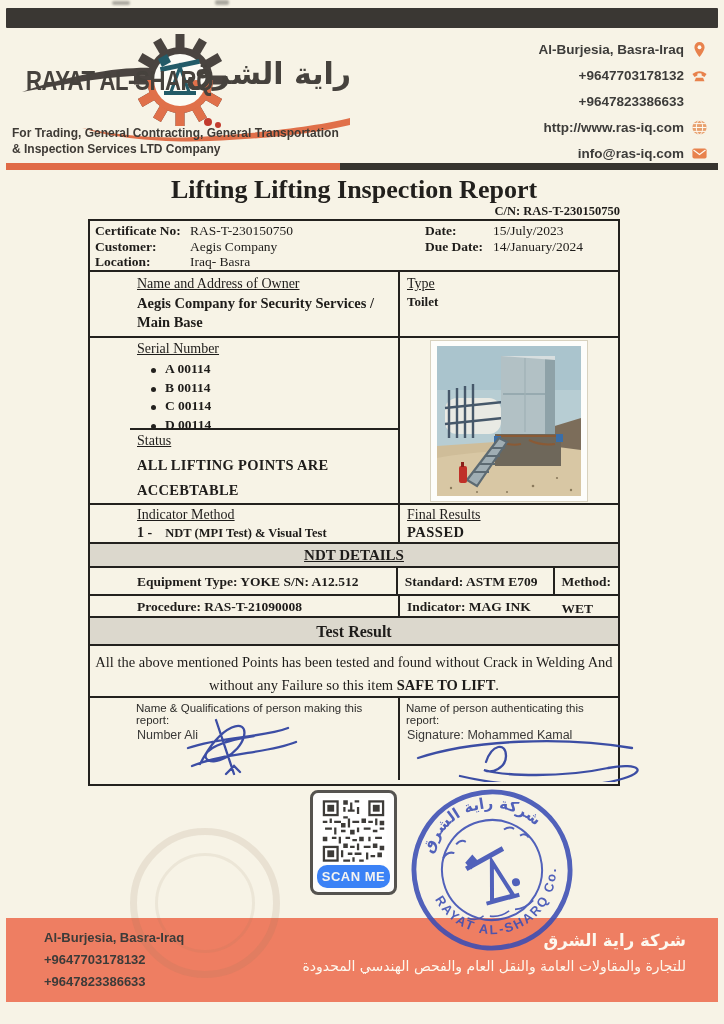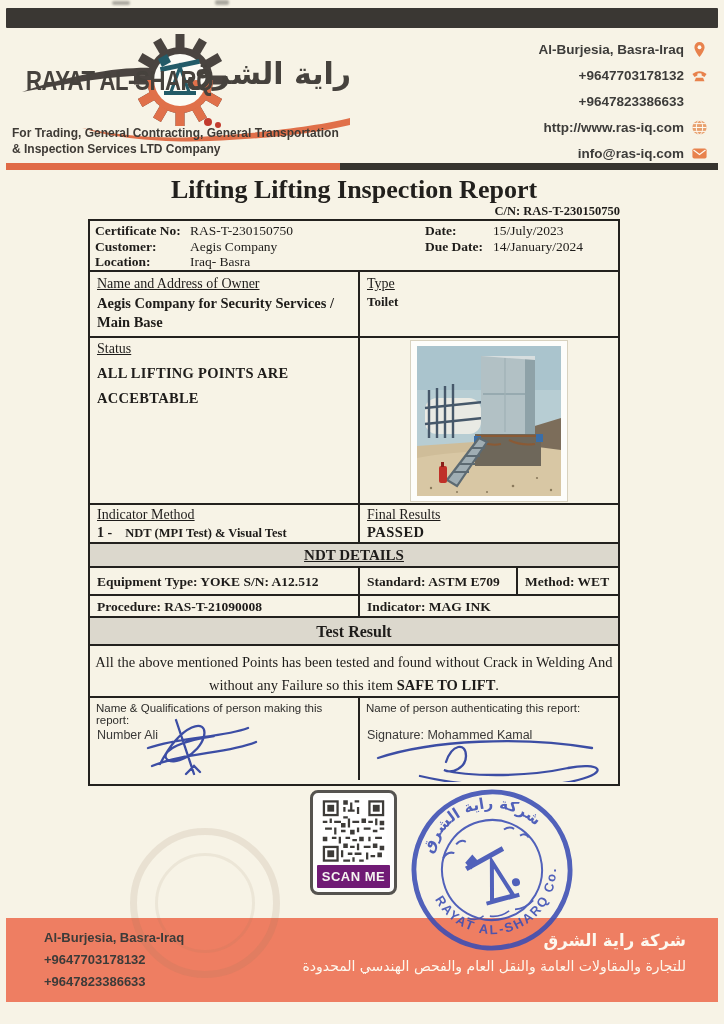--- a/index.html
+++ b/index.html
@@ -35,21 +35,21 @@
   
   .title { left:88px; top:175px; width:532px; text-align:center;
            font-size:26px; font-weight:bold; color:#22201d; }
   .cn { left:88px; top:204px; width:532px; text-align:right;
         font-size:12.5px; font-weight:bold; }
 
   
   .tbl { left:88px; top:219px; width:532px; height:567px; border:2px solid #23211e; }
   .row { position:relative; border-top:2px solid #23211e; }
   .row:first-child { border-top:none; }
-  .split { display:flex; }
+  .split { display:flex;padding-left:40px; }
   .cell-l { width:268px; }
   .cell-r { flex:1; border-left:2px solid #23211e; }
   .cell-m { width:158px; border-left:2px solid #23211e; }
   .pad { padding:4px 7px; }
   .lbl { font-size:14px; text-decoration:underline; }
   .bold { font-weight:bold; }
 
   .r1 { height:49px; }
   .r1 .lab { left:5px; top:2px; line-height:15.5px; font-weight:bold; font-size:13.5px; }
   .r1 .val { left:100px; top:2px; line-height:15.5px; font-size:13.5px; }
@@ -90,22 +90,22 @@
   .r10 { height:84px; }
   .sig-label { font-family:"Liberation Sans",sans-serif; font-size:11.5px; color:#2e2d2b; padding:4px 6px 0; }
   .sig-name  { font-family:"Liberation Sans",sans-serif; font-size:12.5px; color:#3a3938; position:absolute;
                left:7px; top:30px; }
   .sig-svg { position:absolute; }
 
   
   .qr-sticker { left:310px; top:790px; width:87px; height:105px; background:#fdfdfc;
                 border:3px solid #55534f; border-radius:8px; }
   .qr-code { position:absolute; left:6px; top:5px; width:69px; height:66px; }
-  .qr-band { position:absolute; left:4px; bottom:4px; width:73px; height:23px; background:#701a75;
-             border-radius:1px; color:#f5f4f1; font-family:"Liberation Sans",sans-serif;
+  .qr-band { position:absolute; left:4px; bottom:4px; width:73px; height:23px; background:#3b82f6;
+             border-radius:10px; color:#f5f4f1; font-family:"Liberation Sans",sans-serif;
              font-size:13px; font-weight:bold; letter-spacing:.5px; text-align:center; line-height:23px; }
 
   .stamp { left:406px; top:784px; width:172px; height:172px; transform:rotate(-15deg); opacity:.88; z-index:3; }
 
   .watermark { left:130px; top:828px; width:150px; height:150px; border-radius:50%;
                border:7px solid rgba(150,118,92,.14); z-index:2; }
   .watermark-inner { position:absolute; left:18px; top:18px; width:100px; height:100px; border-radius:50%;
                border:3px solid rgba(150,118,92,.10); }
 
   .footer { left:6px; top:918px; width:712px; height:84px; background:#ee7e62; z-index:1; }
@@ -254,20 +254,29 @@
         <div class="owner-name">Aegis Company for Security Services / Main Base</div>
       </div>
       <div class="cell-r pad">
         <div class="lbl">Type</div>
         <div class="type-val">Toilet</div>
       </div>
     </div>
 
     <div class="row r3 split">
       <div class="cell-l">
+        <div class="serial-cell">
+          <div class="lbl">Serial Number</div>
+          <ul class="serial-list">
+            <li>A 00114</li>
+            <li>B 00114</li>
+            <li>C 00114</li>
+            <li>D 00114</li>
+          </ul>
+        </div>
         <div class="status-cell">
           <div class="lbl">Status</div>
           <div class="status-line">ALL LIFTING POINTS ARE</div>
           <div class="status-line">ACCEBTABLE</div>
         </div>
       </div>
       <div class="cell-r photo-cell">
         <div class="photo-frame">
           <svg width="156" height="160" viewBox="0 0 156 160">
             <rect width="156" height="160" fill="#fdfdfa"></rect>

